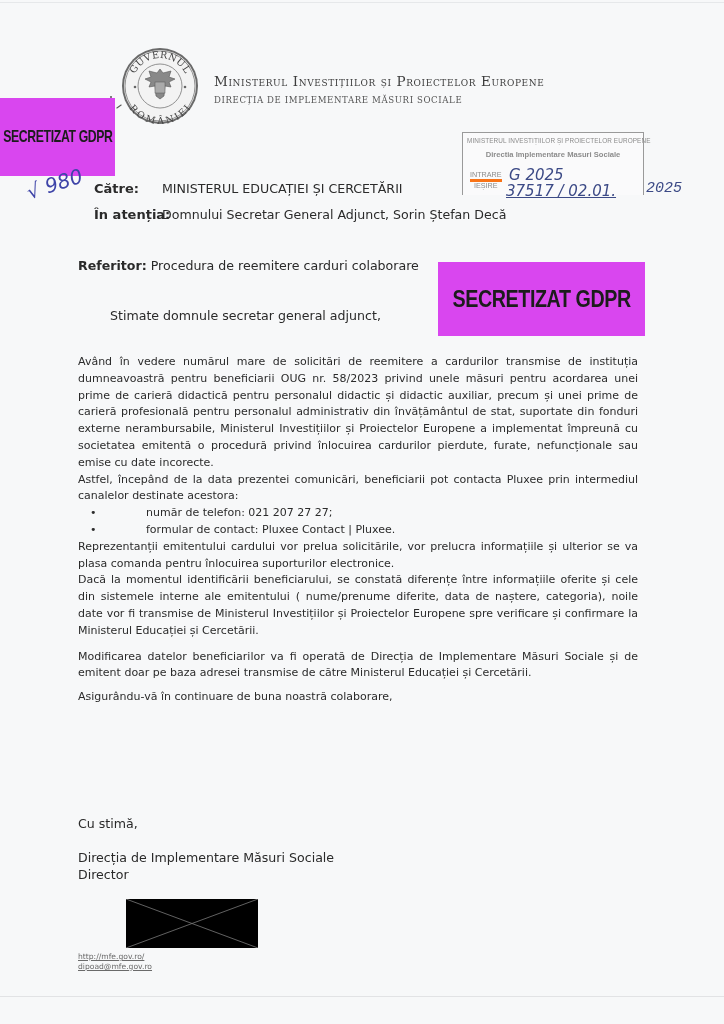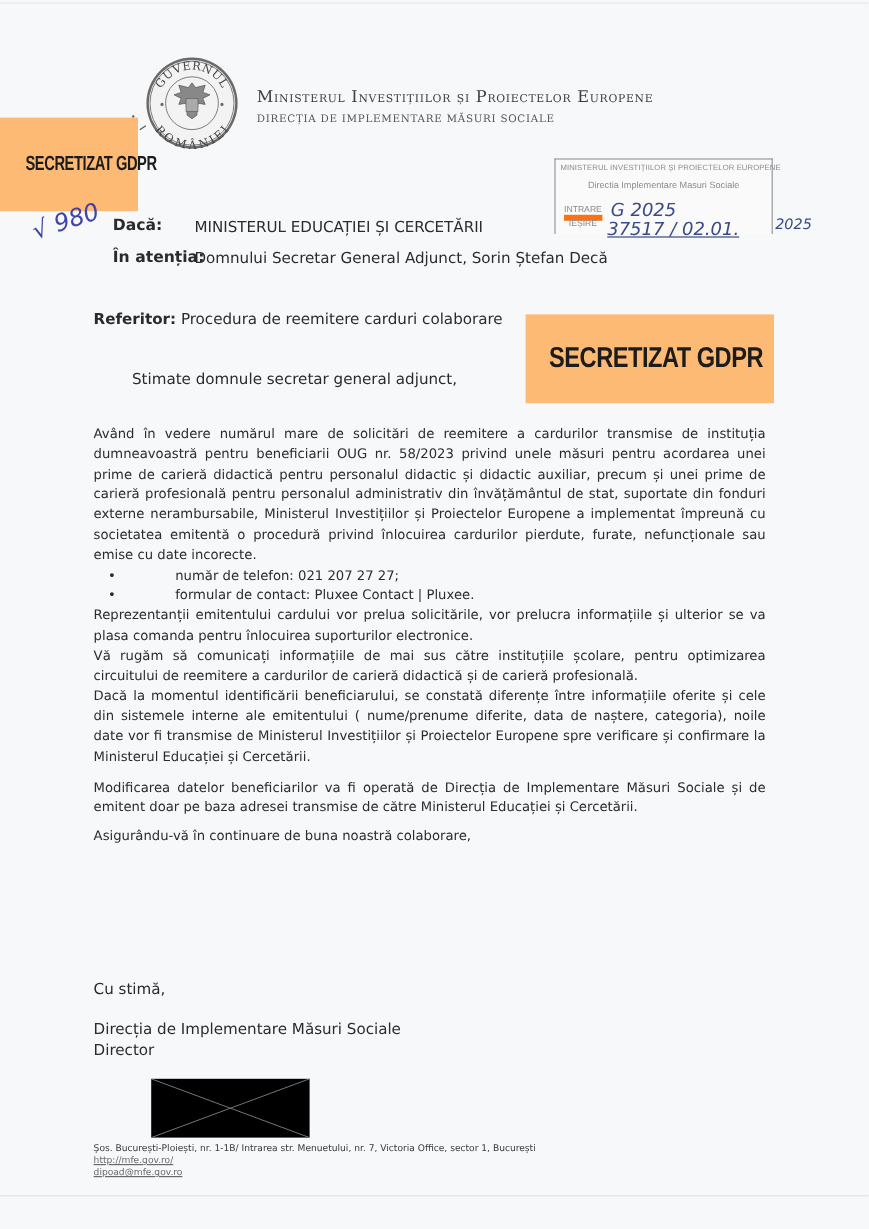--- a/index.html
+++ b/index.html
@@ -22,21 +22,21 @@
   .ministry-sub {
     position:absolute; left:214px; top:95px;
     font-family:"DejaVu Serif", serif; font-size:8.6px; letter-spacing:0.6px;
     color:#555; text-transform:uppercase; white-space:nowrap;
   }
   .mark-dot { position:absolute; left:110px; top:96px; width:2px; height:2px; background:#555; border-radius:1px; }
   .mark-dash { position:absolute; left:116px; top:106px; width:6px; height:1px; background:#555; transform:rotate(-35deg); }
 
   
   .redact-white {
-    position:absolute; background:#fdba74; display:flex; align-items:center; justify-content:flex-start;
+    position:absolute; background:#d946ef; display:flex; align-items:center; justify-content:center;
   }
   .redact-label {
     font-family:"Liberation Sans Narrow","Liberation Sans", sans-serif; font-weight:700;
     color:#1c1c1c; white-space:nowrap; letter-spacing:-0.5px;
   }
   .redact-left { left:0; top:98px; width:115px; height:78px; }
   .redact-left .redact-label { font-size:17px; transform:scaleX(0.72); }
   .redact-right { left:438px; top:262px; width:207px; height:74px; }
   .redact-right .redact-label { font-size:24px; transform:scaleX(0.82); }
 
@@ -44,29 +44,29 @@
     position:absolute; left:126px; top:899px; width:132px; height:49px; background:#000;
   }
   .redact-black svg { position:absolute; left:0; top:0; }
 
   
   .stamp {
     position:absolute; left:462px; top:132px; width:180px; height:62px;
     border:1px solid #9a9a9a; border-bottom:none; background:rgba(255,255,255,0.35);
   }
   .stamp-line1 { position:absolute; left:4px; top:4px; font-size:6.4px; color:#8a8a8a; letter-spacing:0.1px; white-space:nowrap; font-family:"Liberation Sans", sans-serif; }
-  .stamp-line2 { position:absolute; left:0; width:180px; top:17px; text-align:center; font-size:7.6px; color:#8c8c8c; white-space:nowrap; font-family:"Liberation Sans", sans-serif; }
-  .stamp-in { position:absolute; left:7px; top:38px; font-size:7.2px; color:#8a8a8a; font-family:"Liberation Sans", sans-serif; border-bottom:5px solid #f97316; line-height:8px;}
+  .stamp-line2 { position:absolute; left:0; width:180px; top:17px; text-align:center; font-size:7.6px; color:#8c8c8c; white-space:nowrap; font-family:"Liberation Sans", sans-serif;font-weight:bold; }
+  .stamp-in { position:absolute; left:7px; top:38px; font-size:7.2px; color:#8a8a8a; font-family:"Liberation Sans", sans-serif; border-bottom:3px solid #f97316; line-height:8px;}
   .stamp-out { position:absolute; left:11px; top:49px; font-size:7.2px; color:#8a8a8a; font-family:"Liberation Sans", sans-serif; line-height:8px;}
   .hand {
     position:absolute; font-family:"DejaVu Sans", sans-serif; color:#3c4a86; font-style:italic; white-space:nowrap;
   }
   .hand-in { left:509px; top:166px; font-size:15px; }
   .hand-out { left:506px; top:182px; font-size:15px; text-decoration:underline; text-decoration-thickness:1px; }
-  .hand-year { left:646px; top:180px; font-size:12px; }
+  .hand-year { left:646px; top:180px; font-size:15px;font-family:Liberation Mono, monospace; }
   .hand-left-initials { left:26px; top:172px; font-size:20px; transform:rotate(-18deg); color:#3e44a8; }
 
   
   .addr-label { position:absolute; left:94px; font-size:13px; font-weight:700; color:#2b2b2b; white-space:nowrap; }
   .addr-value { position:absolute; left:162px; font-size:12.6px; color:#2b2b2b; white-space:nowrap; }
   .to-row { top:181px; }
   .att-row { top:207px; }
 
   .subject { position:absolute; left:78px; top:258px; font-size:12.6px; white-space:nowrap; }
   .subject b { font-weight:700; }
@@ -132,44 +132,44 @@
 <div class="stamp">
   <div class="stamp-line1">MINISTERUL INVESTIȚIILOR ȘI PROIECTELOR EUROPENE</div>
   <div class="stamp-line2">Directia Implementare Masuri Sociale</div>
   <div class="stamp-in">INTRARE</div>
   <div class="stamp-out">IEȘIRE</div>
 </div>
 <div class="hand hand-in">G 2025</div>
 <div class="hand hand-out">37517 / 02.01.</div>
 <div class="hand hand-year">2025</div>
 
-<div class="addr-label to-row">Dacă:</div>
+<div class="addr-label to-row">Către:</div>
 <div class="addr-value to-row">MINISTERUL EDUCAȚIEI ȘI CERCETĂRII</div>
 <div class="addr-label att-row">În atenția:</div>
 <div class="addr-value att-row">Domnului Secretar General Adjunct, Sorin Ștefan Decă</div>
 
 <div class="subject">
   <b>Referitor:</b>
   <span>Procedura de reemitere carduri colaborare</span>
 </div>
 
 <div class="redact-white redact-right">
   <span class="redact-label">SECRETIZAT GDPR</span>
 </div>
 
 <div class="salutation">Stimate domnule secretar general adjunct,</div>
 
 <div class="body">
   <p>Având în vedere numărul mare de solicitări de reemitere a cardurilor transmise de instituția dumneavoastră pentru beneficiarii OUG nr. 58/2023 privind unele măsuri pentru acordarea unei prime de carieră didactică pentru personalul didactic și didactic auxiliar, precum și unei prime de carieră profesională pentru personalul administrativ din învățământul de stat, suportate din fonduri externe nerambursabile, Ministerul Investițiilor și Proiectelor Europene a implementat împreună cu societatea emitentă o procedură privind înlocuirea cardurilor pierdute, furate, nefuncționale sau emise cu date incorecte.</p>
+  <p>Astfel, începând de la data prezentei comunicări, beneficiarii pot contacta Pluxee prin intermediul canalelor destinate acestora:</p>
   <ul>
     <li>număr de telefon: 021 207 27 27;</li>
     <li>formular de contact: Pluxee Contact | Pluxee.</li>
   </ul>
   <p>Reprezentanții emitentului cardului vor prelua solicitările, vor prelucra informațiile și ulterior se va plasa comanda pentru înlocuirea suporturilor electronice.</p>
-  <p>Vă rugăm să comunicați informațiile de mai sus către instituțiile școlare, pentru optimizarea circuitului de reemitere a cardurilor de carieră didactică și de carieră profesională.</p>
   <p>Dacă la momentul identificării beneficiarului, se constată diferențe între informațiile oferite și cele din sistemele interne ale emitentului ( nume/prenume diferite, data de naștere, categoria), noile date vor fi transmise de Ministerul Investițiilor și Proiectelor Europene spre verificare și confirmare la Ministerul Educației și Cercetării.</p>
   <div class="gap-lg"></div>
   <p>Modificarea datelor beneficiarilor va fi operată de Direcția de Implementare Măsuri Sociale și de emitent doar pe baza adresei transmise de către Ministerul Educației și Cercetării.</p>
   <div class="gap"></div>
   <p>Asigurându-vă în continuare de buna noastră colaborare,</p>
 </div>
 
 <div class="closing">Cu stimă,</div>
 
 <div class="sig-block">
@@ -178,18 +178,17 @@
 </div>
 
 <div class="redact-black">
   <svg width="132" height="49" viewBox="0 0 132 49">
     <line x1="0" y1="0" x2="132" y2="49" stroke="#7a7a7a" stroke-width="0.8"></line>
     <line x1="132" y1="0" x2="0" y2="49" stroke="#7a7a7a" stroke-width="0.8"></line>
   </svg>
 </div>
 
 <div class="footer">
-  <div>Șos. București-Ploiești, nr. 1-1B/ Intrarea str. Menuetului, nr. 7, Victoria Office, sector 1, București</div>
   <div><a>http://mfe.gov.ro/</a></div>
   <div><a>dipoad@mfe.gov.ro</a></div>
 </div>
 
 <div class="page-shadow-bottom"></div>
 
 </body></html>

